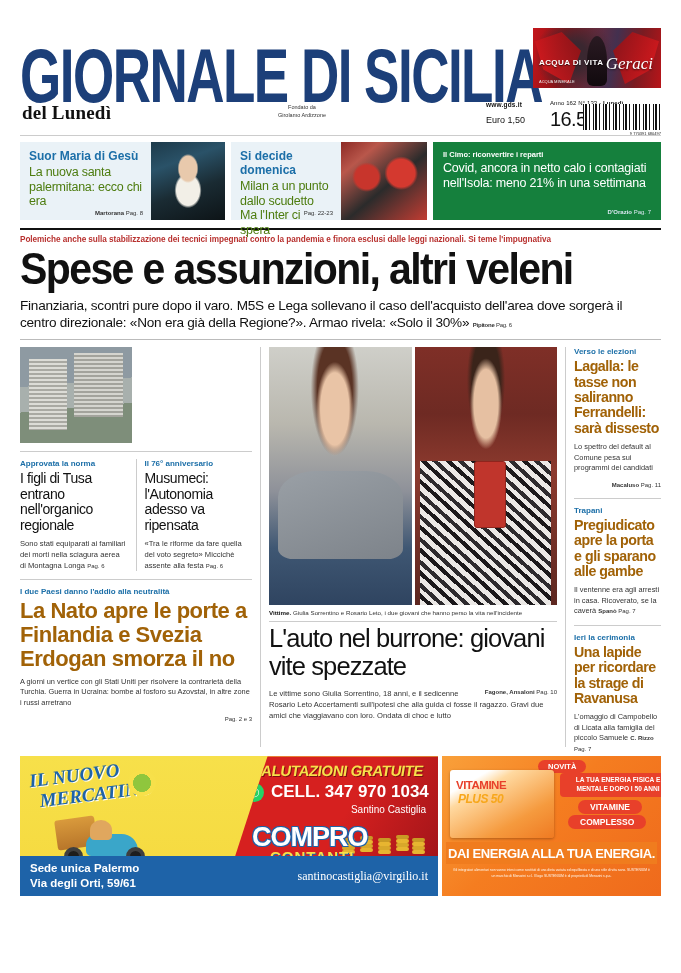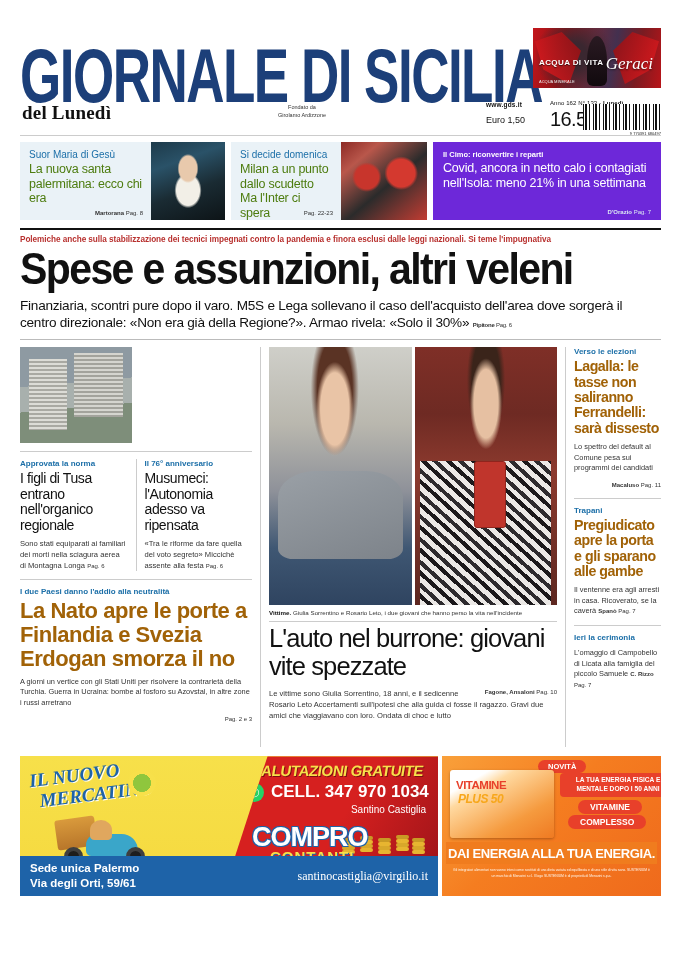--- a/index.html
+++ b/index.html
@@ -87,39 +87,39 @@
     background: repeating-linear-gradient(90deg,#111 0 1px, #fff 1px 2px, #111 2px 4px, #fff 4px 6px, #111 6px 7px, #fff 7px 10px);
   }
   .barcode-num { position: absolute; right: 0; top: 31px; font-size: 4px; color: #222; }
 
   
   .teasers { display: flex; gap: 6px; margin-top: 6px; height: 78px; }
   .teaser { display: flex; background: #eaf2f7; flex: 0 0 auto; }
   .t1 { width: 205px; }
   .t2 { width: 196px; }
   .teaser .txt { padding: 7px 8px 4px 9px; flex: 1; position: relative; }
-  .teaser .kicker { font-size: 10px; font-weight: 400; color: #1c6fa8; margin-bottom: 2px; }
+  .teaser .kicker { font-size: 12px; font-weight: 700; color: #1c6fa8; margin-bottom: 2px; }
   .teaser .head { font-size: 12.5px; line-height: 1.16; color: #4d7c0f; font-weight: 400; letter-spacing: -.25px; }
   .teaser .ref { position: absolute; right: 8px; bottom: 4px; font-size: 6px; color: #333; }
   .teaser .ref b { font-weight: 700; }
   .teaser .photo { width: 74px; background: #5e4a3c; }
   .t1 .photo {
     background:
       radial-gradient(ellipse at 50% 34%, #e8c9ac 0 17%, rgba(0,0,0,0) 20%),
       radial-gradient(ellipse at 50% 62%, #f2efe7 0 22%, rgba(0,0,0,0) 26%),
       linear-gradient(160deg,#1d3a4a 0%, #2a5268 28%, #1a2b33 60%, #0d1417 100%);
   }
   .t2 .photo { width: 86px;
     background:
       radial-gradient(circle at 30% 45%, #c8352c 0 16%, rgba(0,0,0,0) 20%),
       radial-gradient(circle at 70% 40%, #d4392f 0 18%, rgba(0,0,0,0) 22%),
       linear-gradient(140deg,#8c2a25 0%, #b9574b 22%, #2b2b2b 55%, #7a3530 78%, #c23c32 100%);
   }
   .teaser-blue {
-    flex: 1; background: #6d28d9; color: #fff; padding: 8px 10px 4px 10px; position: relative;
+    flex: 1; background: #15803d; color: #fff; padding: 8px 10px 4px 10px; position: relative;
   }
   .teaser-blue .kicker { font-size: 7.5px; font-weight: 700; color: #fff; margin-bottom: 2px; }
   .teaser-blue .head { font-size: 12.5px; line-height: 1.2; letter-spacing: -.2px; }
   .teaser-blue .ref { position: absolute; right: 10px; bottom: 5px; font-size: 6px; color: #dbe8f2; }
   .teaser-blue .ref b { font-weight: 700; }
 
   
   .rule-thick { border-top: 2px solid #111; margin-top: 8px; }
   .overline {
     font-size: 8.2px; font-weight: 700; color: #b8312f;
@@ -476,20 +476,21 @@
       <div class="blk">
         <div class="kicker-blue">Trapani</div>
         <div class="hl-b">Pregiudicato apre la porta e gli sparano alle gambe</div>
         <div class="body-txt"><span>Il ventenne era agli arresti in casa. Ricoverato, se la caverà</span> <span class="ref-s"><b>Spanò</b><span> Pag. 7</span></span></div>
       </div>
 
       <div class="hdiv"></div>
 
       <div class="blk">
         <div class="kicker-blue">Ieri la cerimonia</div>
+        <div class="hl-b">Una lapide per ricordare la strage di Ravanusa</div>
         <div class="body-txt"><span>L'omaggio di Campobello di Licata alla famiglia del piccolo Samuele</span> <span class="ref-s"><b>C. Rizzo</b><span> Pag. 7</span></span></div>
       </div>
     </div>
   </div>
 
   <div class="ads">
 
     <div class="ad-mercatino">
       <div class="ad-merc-left">
         <div class="ad-merc-logo">

